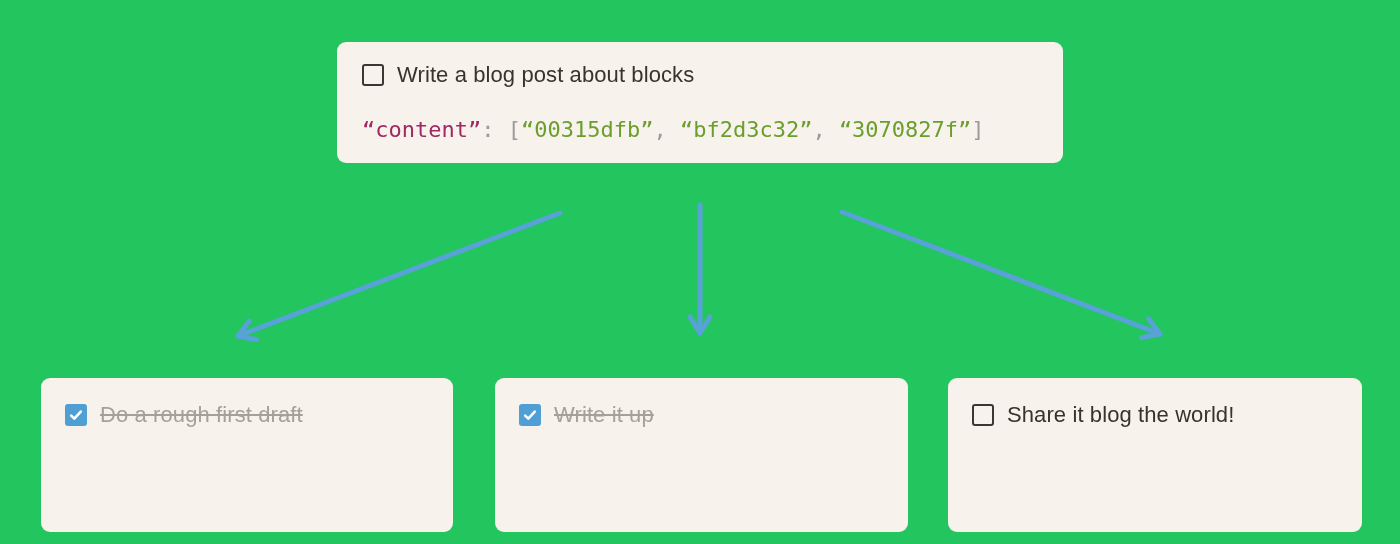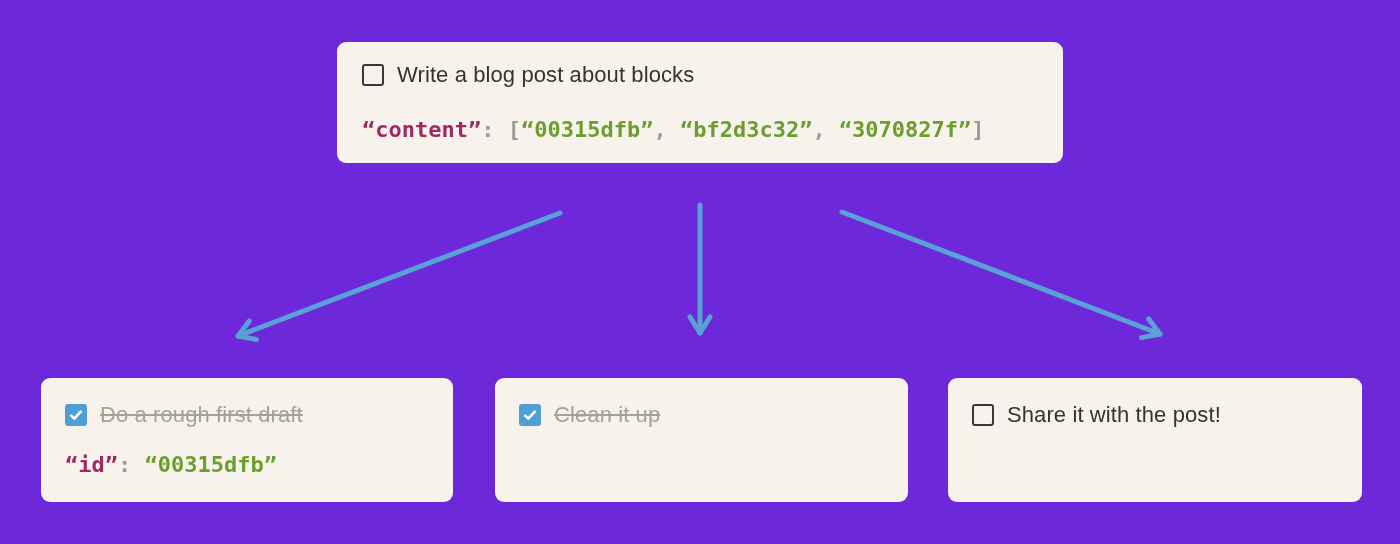--- a/index.html
+++ b/index.html
@@ -9,34 +9,34 @@
     --check-blue:#4f9fd5;
     --code-key:#a02963;
     --code-val:#6a9f2d;
     --code-punct:#9b9b9b;
     --arrow:#58a2d8;
   }
   html,body{margin:0;padding:0;background:#ffffff;}
   .canvas{
     position:relative;
     width:1400px;height:544px;
-    background:#6d28d9;
+    background:#22c55e;
     font-family:"Liberation Sans",sans-serif;
     overflow:hidden;
   }
   .arrows{position:absolute;left:0;top:0;width:1400px;height:544px;pointer-events:none;}
   .card{
     position:absolute;
     background:var(--card-bg);
     border-radius:9px;
     box-sizing:border-box;
     display:flex;flex-direction:column;justify-content:space-between;
   }
   .card.parent{left:337px;top:42px;width:726px;height:121px;padding:20px 25px;}
-  .card.child{top:378px;width:412px;height:124px;padding:24px 24px;}
+  .card.child{top:378px;width:412px;height:154px;padding:24px 24px;}
   .card.child-1{left:41px;}
   .card.child-2{left:495px;width:413px;}
   .card.child-3{left:948px;width:414px;}
   .todo-row{display:flex;align-items:center;}
   .checkbox{
     width:22px;height:22px;flex:0 0 22px;
     box-sizing:border-box;border-radius:3px;
     display:inline-flex;align-items:center;justify-content:center;
   }
   .checkbox.unchecked{border:2px solid #3b3732;background:transparent;}
@@ -50,21 +50,20 @@
   }
   .todo-label.done{
     color:var(--done);
     text-decoration:line-through;
     text-decoration-thickness:2px;
   }
   .code-line{
     font-family:"DejaVu Sans Mono","Liberation Mono",monospace;
     font-size:22px;line-height:26px;
     white-space:pre;
-    font-weight:bold;
   }
   .code-key{color:var(--code-key);}
   .code-val{color:var(--code-val);}
   .code-punct{color:var(--code-punct);}
 </style>
 </head>
 <body>
 
 <div class="canvas">
 
@@ -89,34 +88,33 @@
 
   <div class="card child child-1">
     <div class="todo-row">
       <span class="checkbox checked">
         <svg width="16" height="16" viewBox="0 0 16 16">
           <polyline points="3.2,8.6 6.3,11.6 12.8,4.6" fill="none" stroke="#ffffff" stroke-width="2.6" stroke-linecap="round" stroke-linejoin="round"></polyline>
         </svg>
       </span>
       <span class="todo-label done">Do a rough first draft</span>
     </div>
-    <div class="code-line"><span class="code-key">“id”</span><span class="code-punct">: </span><span class="code-val">“00315dfb”</span></div>
   </div>
 
   <div class="card child child-2">
     <div class="todo-row">
       <span class="checkbox checked">
         <svg width="16" height="16" viewBox="0 0 16 16">
           <polyline points="3.2,8.6 6.3,11.6 12.8,4.6" fill="none" stroke="#ffffff" stroke-width="2.6" stroke-linecap="round" stroke-linejoin="round"></polyline>
         </svg>
       </span>
-      <span class="todo-label done">Clean it up</span>
+      <span class="todo-label done">Write it up</span>
     </div>
   </div>
 
   <div class="card child child-3">
     <div class="todo-row">
       <span class="checkbox unchecked"></span>
-      <span class="todo-label">Share it with the post!</span>
+      <span class="todo-label">Share it blog the world!</span>
     </div>
   </div>
 
 </div>
 
 </body></html>

